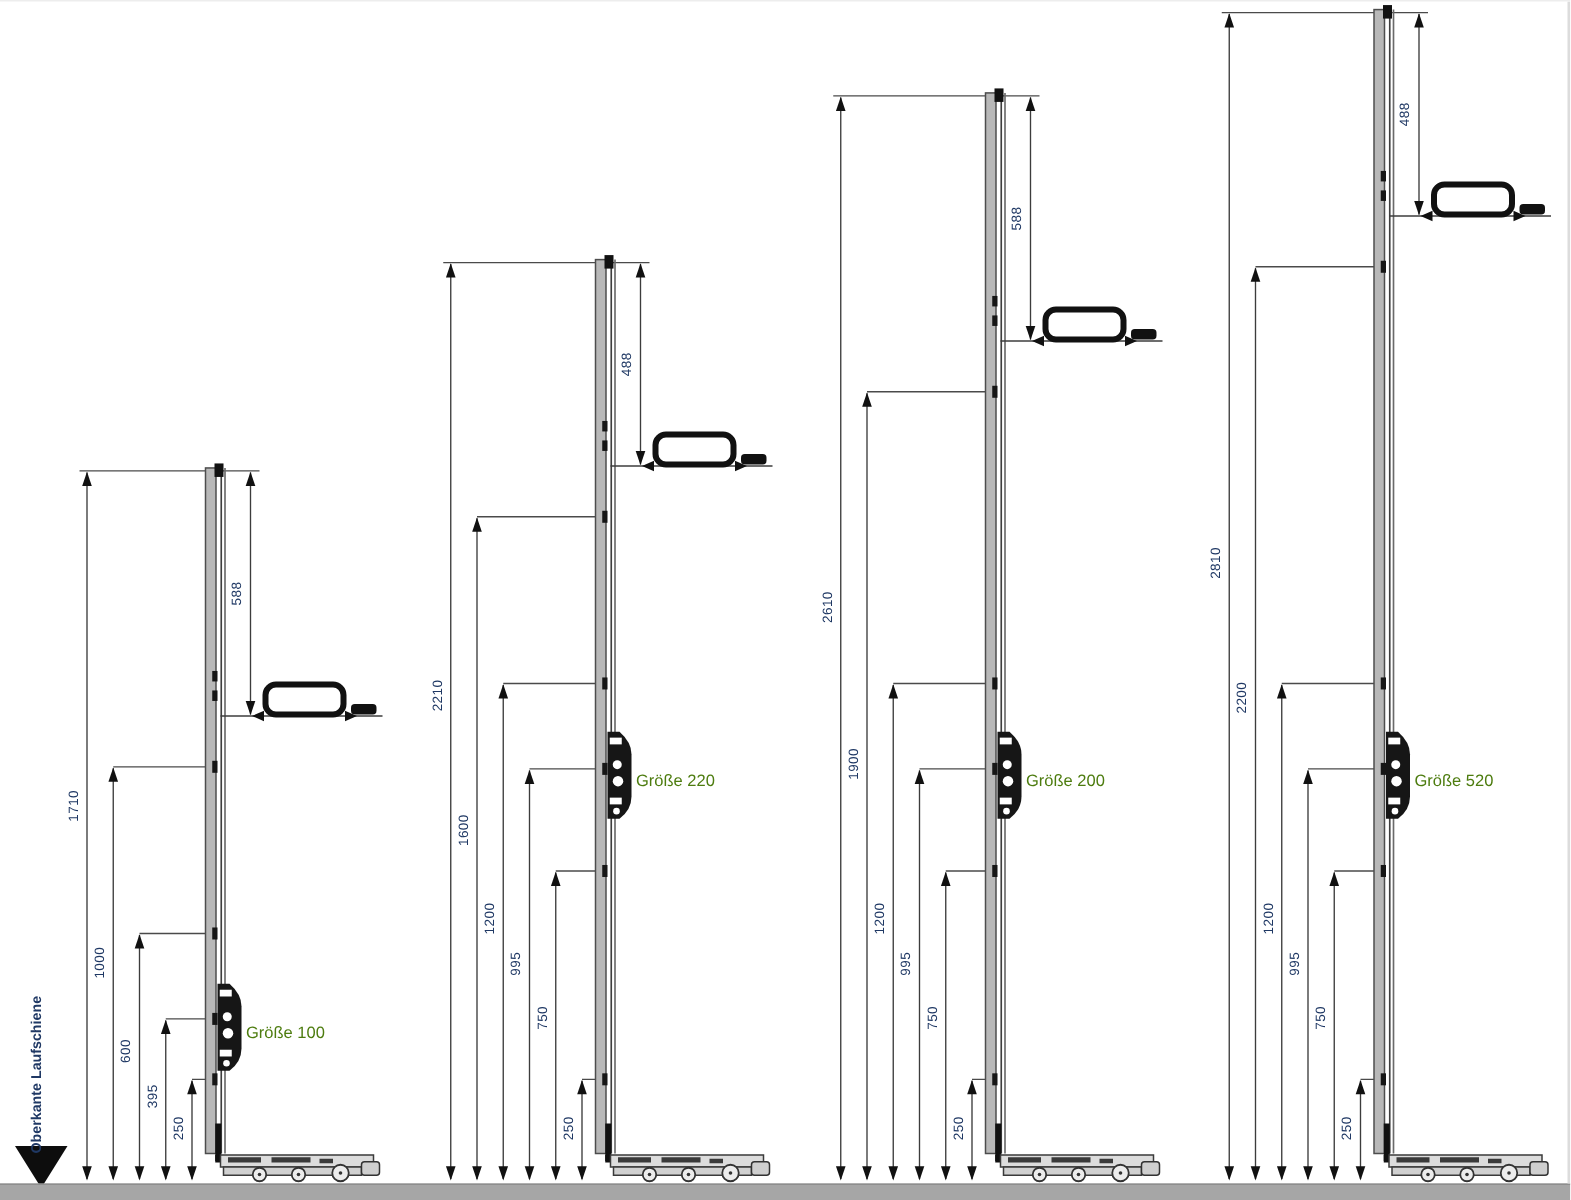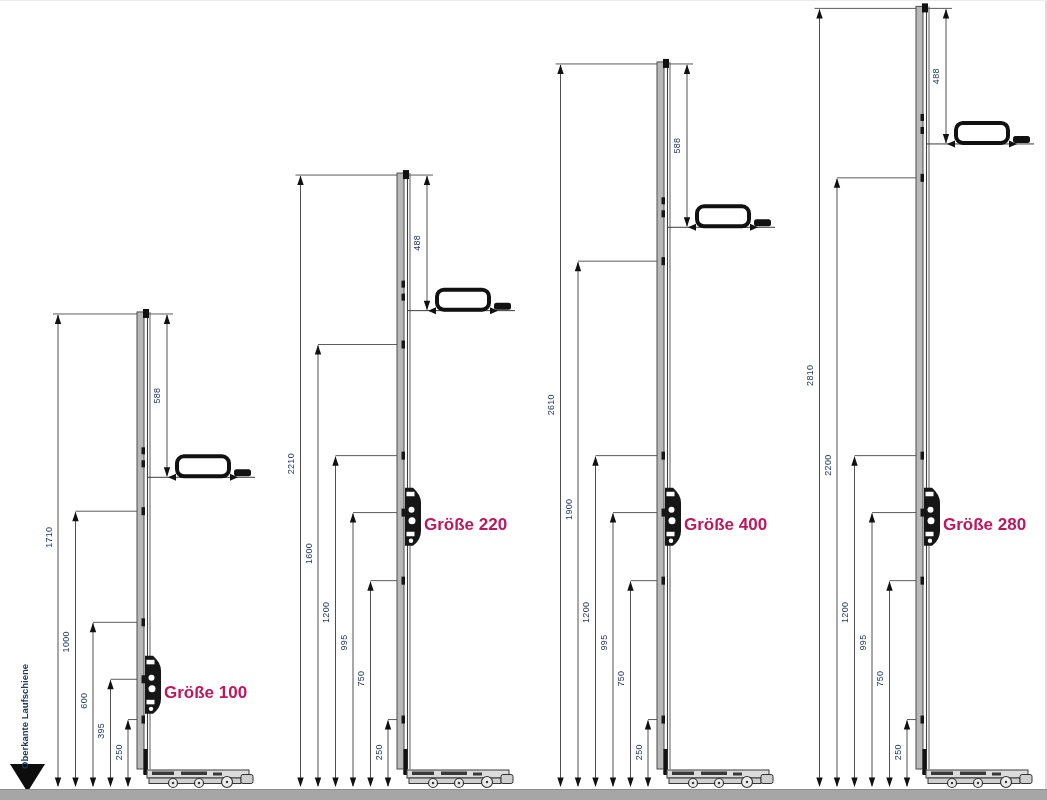--- a/index.html
+++ b/index.html
@@ -12,23 +12,23 @@
     border-top:1px solid #ededed;
   }
   #drawing{position:absolute;left:0;top:0;}
   #drawing text{
     font-family:"Liberation Sans", sans-serif;
     font-size:9px;
     letter-spacing:.3px;
   }
   .size-label{
     position:absolute;
-    font-size:17px;
-    font-weight:bold;
-    color:#be185d;
+    font-size:11px;
+    font-weight:normal;
+    color:#4d7c0f;
     white-space:nowrap;
   }
   .datum-label{
     position:absolute;
     left:19px;
     top:646px;
     height:122px;
     writing-mode:vertical-rl;
     transform:rotate(180deg);
     font-size:9.5px;
@@ -421,20 +421,20 @@
           <circle cx="90" cy="781" r="5.5" fill="#ececec" stroke="#333" stroke-width="1.2"></circle>
           <circle cx="90" cy="781" r="1.2" fill="#333"></circle>
           <rect x="104" y="773.5" width="12" height="9" rx="2" fill="#cfcfcf" stroke="#333" stroke-width="1"></rect>
         </g>
       </g>
       <polygon points="10,763 45,763 27.5,791" fill="#0d0d0d"></polygon>
     </svg>
 
   <div class="size-label" style="left: 164px; top: 681.825px;">Größe 100</div>
   <div class="size-label" style="left: 424px; top: 513.756px;">Größe 220</div>
-  <div class="size-label" style="left: 684px; top: 513.756px;">Größe 400</div>
-  <div class="size-label" style="left: 943px; top: 513.756px;">Größe 280</div>
+  <div class="size-label" style="left: 684px; top: 513.756px;">Größe 200</div>
+  <div class="size-label" style="left: 943px; top: 513.756px;">Größe 520</div>
 
   <div class="datum-label">Oberkante Laufschiene</div>
 
   <div class="ground-bar"></div>
   <div class="page-edge-right"></div>
 </div>
 
 </body></html>

